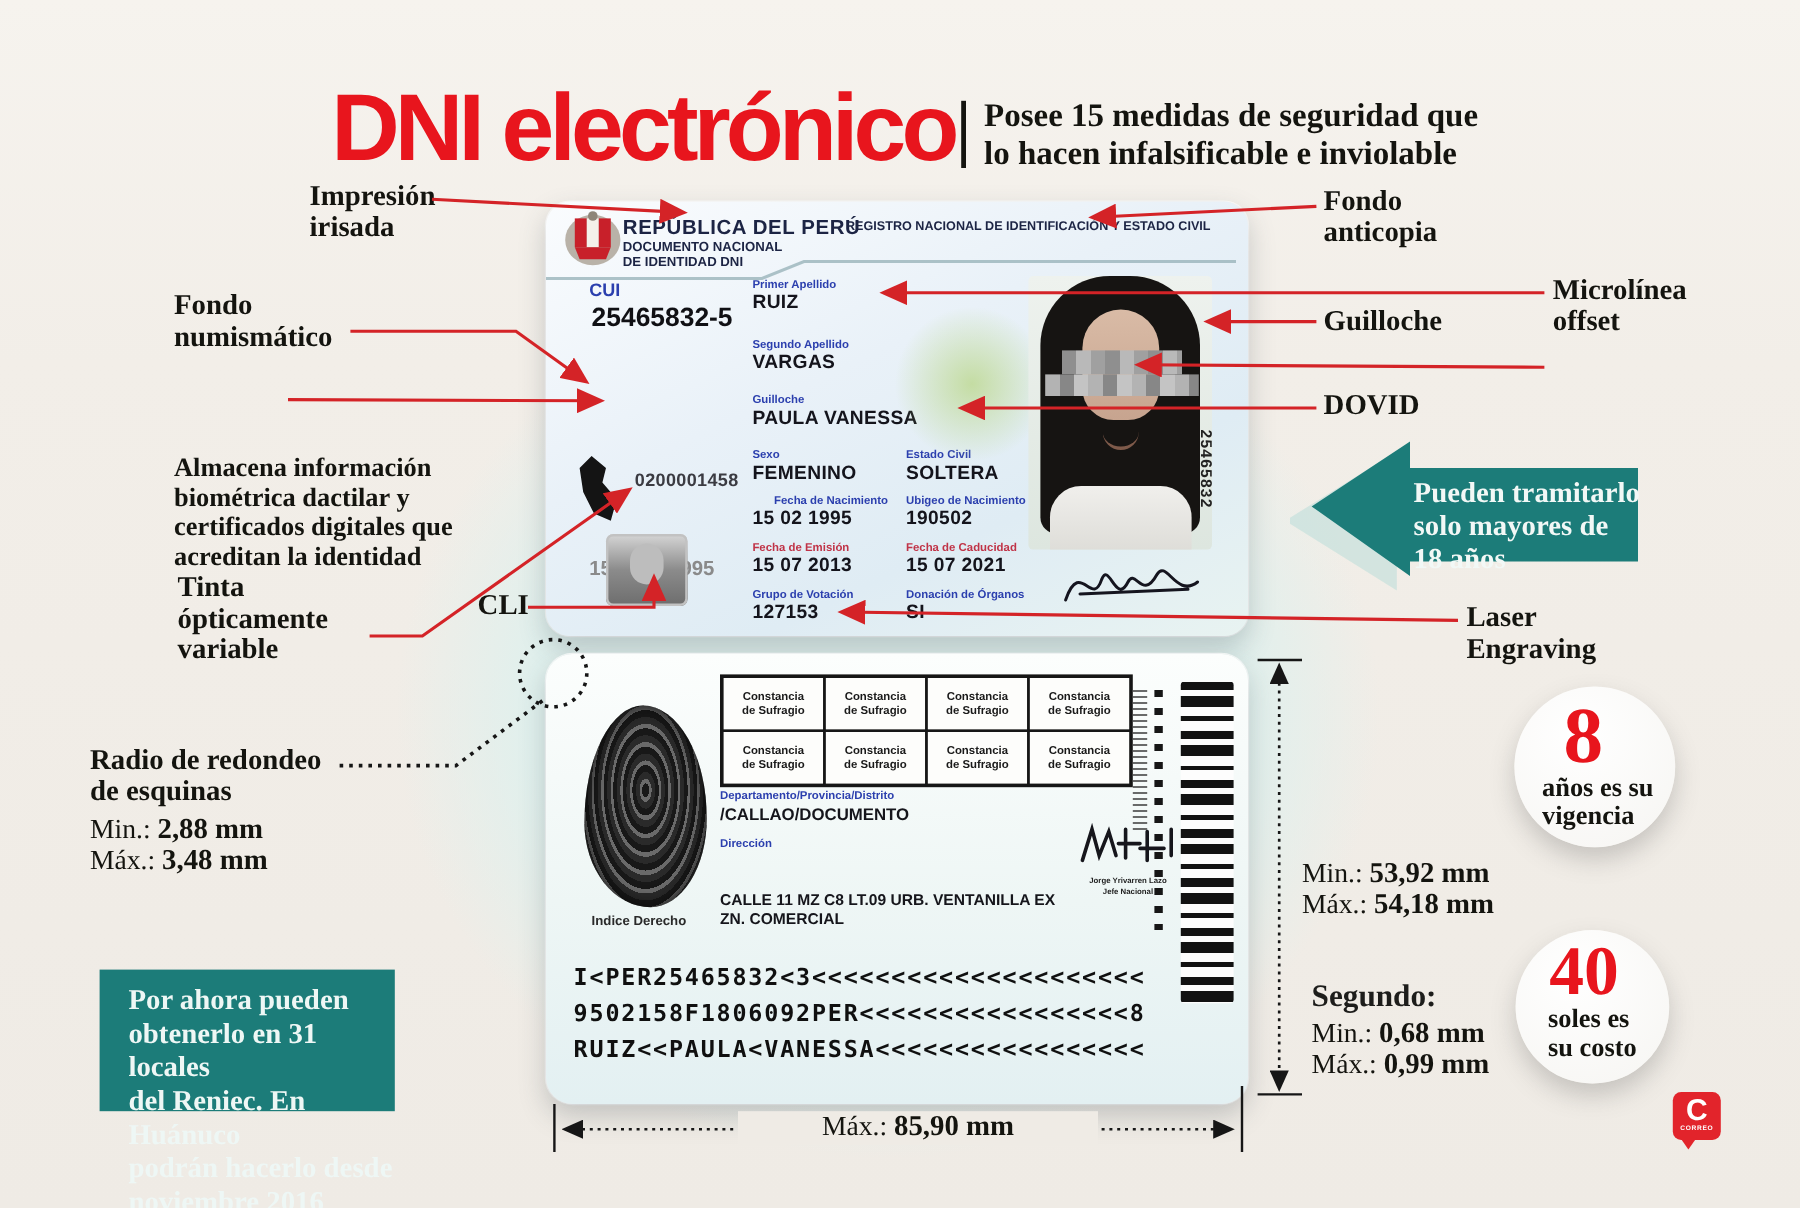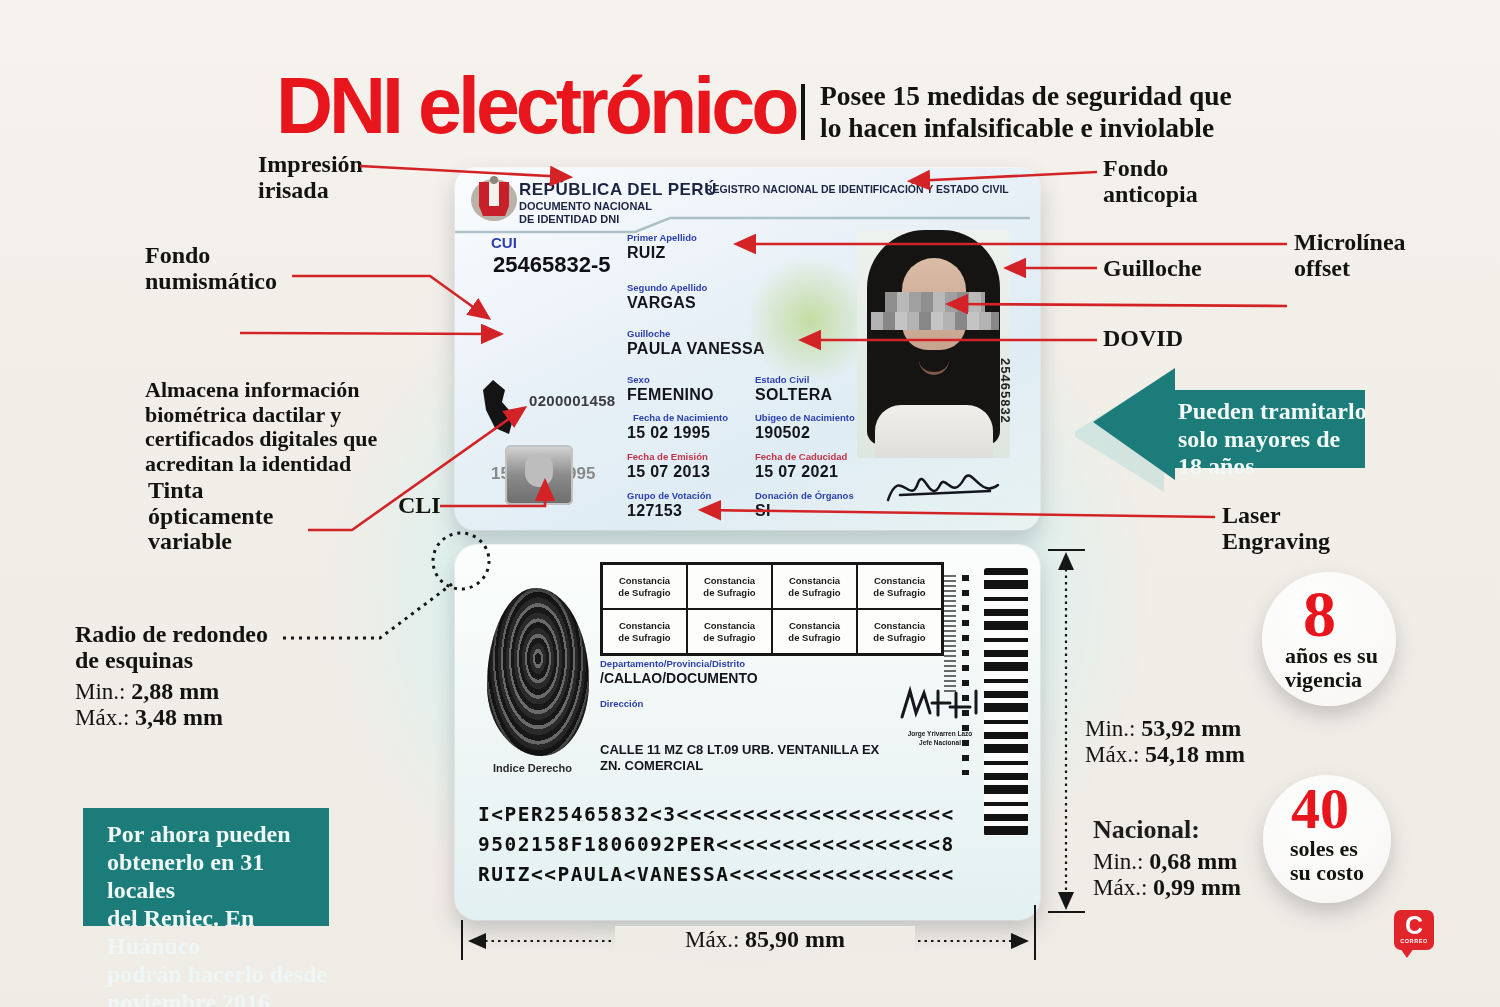--- a/index.html
+++ b/index.html
@@ -157,21 +157,21 @@
     <div class="abs cui-v" style="left:38px;top:84px;" data-bind="front_card.cui_value">25465832-5</div>
 
     <div class="abs f-label" style="left:172px;top:64px;" data-bind="front_card.fields.primer_apellido_label">Primer Apellido</div>
     <div class="abs f-value" style="left:172px;top:76px;" data-bind="front_card.fields.primer_apellido">RUIZ</div>
     <div class="abs f-label" style="left:172px;top:114px;" data-bind="front_card.fields.segundo_apellido_label">Segundo Apellido</div>
     <div class="abs f-value" style="left:172px;top:126px;" data-bind="front_card.fields.segundo_apellido">VARGAS</div>
     <div class="abs f-label" style="left:172px;top:160px;" data-bind="front_card.fields.prenombres_label">Guilloche</div>
     <div class="abs f-value" style="left:172px;top:172px;" data-bind="front_card.fields.prenombres">PAULA VANESSA</div>
     <div class="abs f-label" style="left:172px;top:206px;" data-bind="front_card.fields.sexo_label">Sexo</div>
     <div class="abs f-value" style="left:172px;top:218px;" data-bind="front_card.fields.sexo">FEMENINO</div>
-    <div class="abs f-label" style="left:160px;top:244px;padding-left:18px;" data-bind="front_card.fields.nacimiento_label">Fecha de Nacimiento</div>
+    <div class="abs f-label" style="left:172px;top:244px;padding-left:18px;" data-bind="front_card.fields.nacimiento_label">Fecha de Nacimiento</div>
     <div class="abs f-value" style="left:172px;top:256px;" data-bind="front_card.fields.nacimiento">15 02 1995</div>
     <div class="abs f-label red" style="left:172px;top:283px;" data-bind="front_card.fields.emision_label">Fecha de Emisión</div>
     <div class="abs f-value" style="left:172px;top:295px;" data-bind="front_card.fields.emision">15 07 2013</div>
     <div class="abs f-label" style="left:172px;top:322px;" data-bind="front_card.fields.votacion_label">Grupo de Votación</div>
     <div class="abs f-value" style="left:172px;top:334px;" data-bind="front_card.fields.votacion">127153</div>
 
     <div class="abs f-label" style="left:300px;top:206px;" data-bind="front_card.fields.estado_civil_label">Estado Civil</div>
     <div class="abs f-value" style="left:300px;top:218px;" data-bind="front_card.fields.estado_civil">SOLTERA</div>
     <div class="abs f-label" style="left:300px;top:244px;" data-bind="front_card.fields.ubigeo_label">Ubigeo de Nacimiento</div>
     <div class="abs f-value" style="left:300px;top:256px;" data-bind="front_card.fields.ubigeo">190502</div>
@@ -250,21 +250,21 @@
   </div>
 
   <div class="abs mm-line" style="left:1085px;top:715px;">
     <span data-bind="measurements.height_min_l">Min.:</span>
     <b data-bind="measurements.height_min_v">53,92 mm</b>
   </div>
   <div class="abs mm-line" style="left:1085px;top:741px;">
     <span data-bind="measurements.height_max_l">Máx.:</span>
     <b data-bind="measurements.height_max_v">54,18 mm</b>
   </div>
-  <div class="abs" style="left:1093px;top:815px;font-size:26px;font-weight:bold;" data-bind="measurements.espesor_title">Nacional:</div>
+  <div class="abs" style="left:1093px;top:815px;font-size:26px;font-weight:bold;" data-bind="measurements.espesor_title">Segundo:</div>
   <div class="abs mm-line" style="left:1093px;top:848px;">
     <span data-bind="measurements.espesor_min_l">Min.:</span>
     <b data-bind="measurements.espesor_min_v">0,68 mm</b>
   </div>
   <div class="abs mm-line" style="left:1093px;top:874px;">
     <span data-bind="measurements.espesor_max_l">Máx.:</span>
     <b data-bind="measurements.espesor_max_v">0,99 mm</b>
   </div>
   <div class="abs" style="left:615px;top:926px;width:300px;text-align:center;background:#efebe5;">
     <div class="mm-line">

